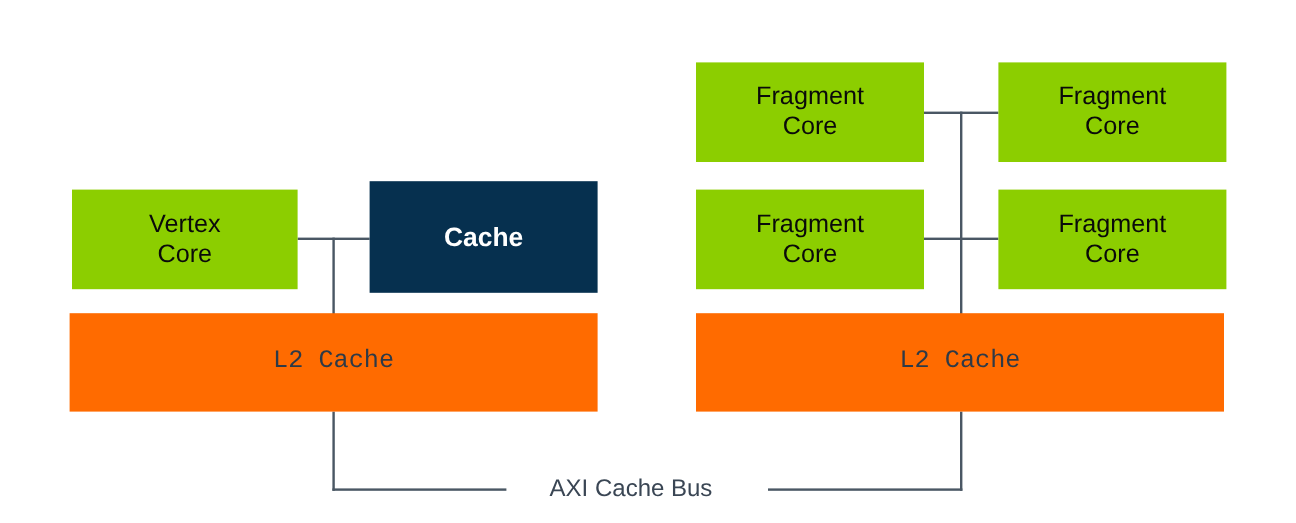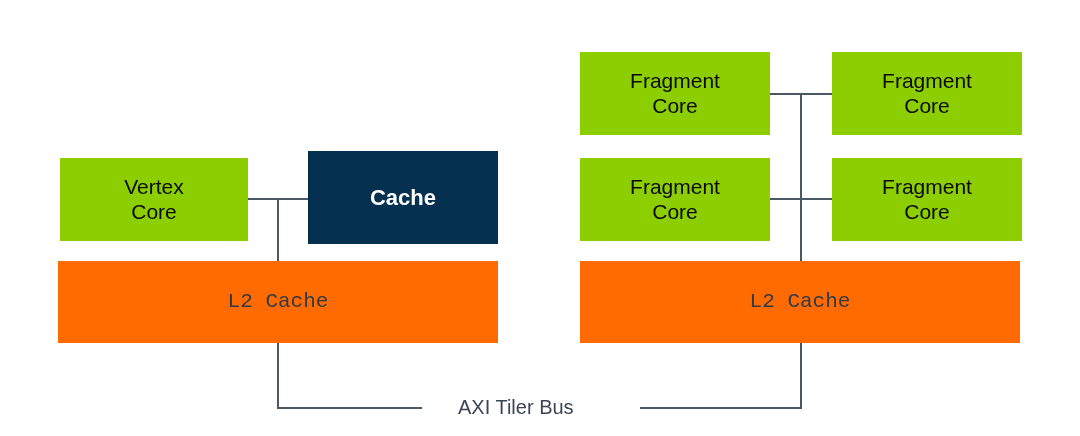--- a/index.html
+++ b/index.html
@@ -125,15 +125,15 @@
     <span>
       <span>Fragment</span><br>
       <span>Core</span>
     </span>
   </div>
 
   <div class="block block-orange" style="left:580px; top:261px; width:440px; height:82px;">
     <span>L2 Cache</span>
   </div>
 
-  <div class="bus-label" style="left:450px; top:396px;">AXI Tiler Bus</div>
+  <div class="bus-label" style="left:450px; top:396px;">AXI Cache Bus</div>
 
 </div>
 
 </body></html>

